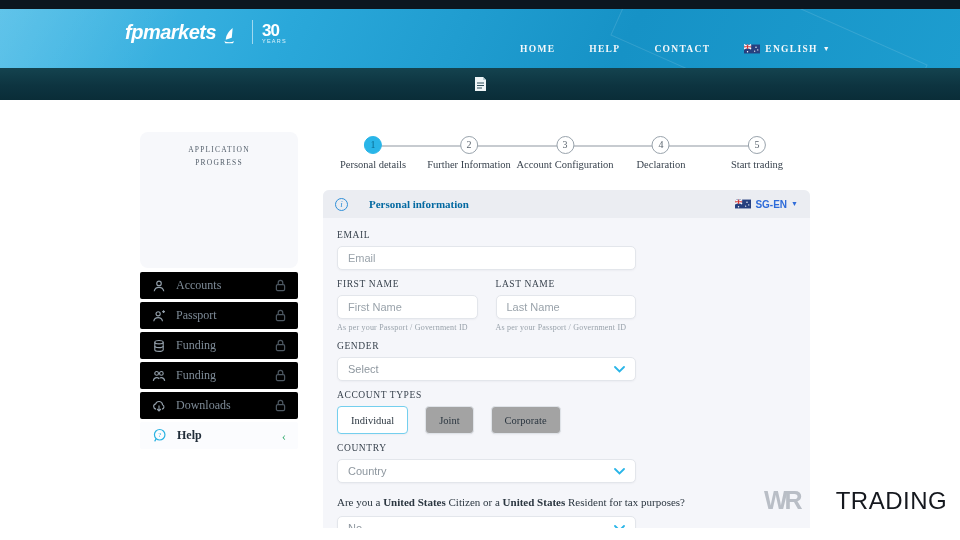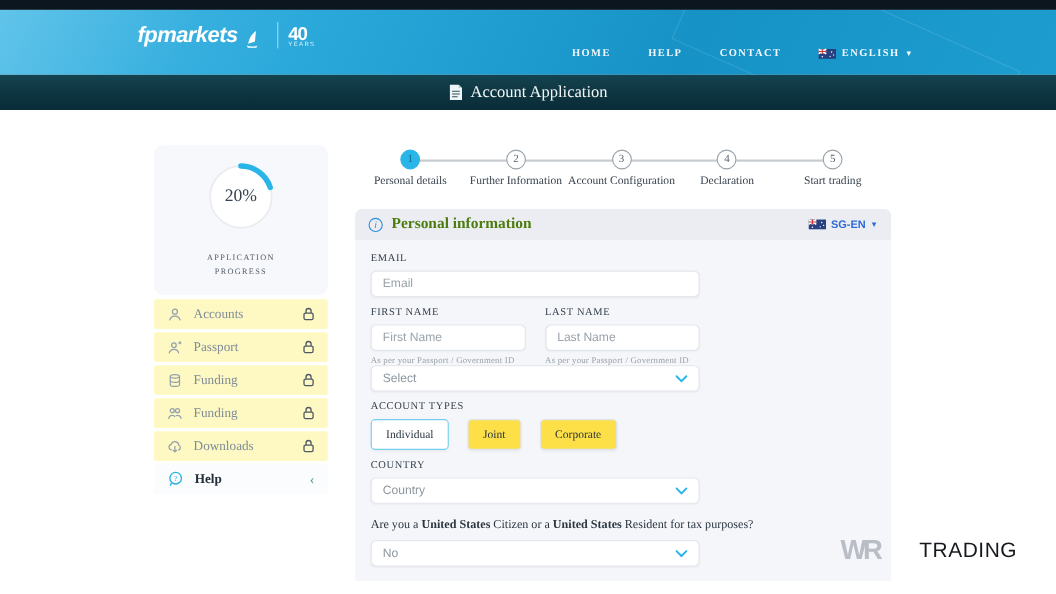--- a/index.html
+++ b/index.html
@@ -36,21 +36,21 @@
 
   
   .progress-card { position:absolute; left:140px; top:132px; width:158px; height:136px;
     background:#f7f8fb; border-radius:8px; text-align:center; }
   .donut-wrap { margin-top:15px; position:relative; display:inline-block; width:64px; height:64px; }
   .donut-pct { position:absolute; left:0; top:0; width:64px; height:64px; display:flex; align-items:center; justify-content:center;
     font-size:16px; color:#39434e; }
   .progress-label { margin-top:12px; font-size:7.5px; letter-spacing:1.2px; color:#545f6b; line-height:1.7; }
 
   .menu { position:absolute; left:140px; top:272px; width:158px; }
-  .menu-item { height:27px; margin-bottom:3px; background:#fef9c3; border-radius:2px;
+  .menu-item { height:27px; margin-bottom:3px; background:#000000; border-radius:2px;
     display:flex; align-items:center; padding:0 12px; cursor:pointer; }
   .menu-item .mi-label { margin-left:10px; font-size:12px; color:#7f8c98; }
   .menu-item .mi-right { margin-left:auto; display:flex; align-items:center; }
   .menu-item.help { background:#fbfcfe; }
   .menu-item.help .mi-label { color:#222e3a; font-weight:700; }
   .chev-left { color:#3cae74; font-size:13px; line-height:1; }
 
   
   .stepper { position:absolute; left:323px; top:136px; width:487px; height:44px; }
   .stepper-line { position:absolute; left:50px; top:9px; width:384px; height:1.5px; background:#c7cbd0; }
@@ -58,21 +58,21 @@
   .step-circle { width:18px; height:18px; border-radius:50%; background:#fff; border:1px solid #99a3ac;
     color:#5a646e; font-size:10px; line-height:16px; margin:0 auto; position:relative; }
   .step.active .step-circle { background:#29b5e8; border-color:#29b5e8; color:#0c6c93; }
   .step-label { margin-top:5px; font-size:10.5px; color:#39434e; white-space:nowrap; }
 
   
   .panel { position:absolute; left:323px; top:190px; width:487px; height:352px; background:#f5f6fa; border-radius:6px; }
   .panel-header { height:28px; background:#ebedf2; border-radius:6px 6px 0 0; display:flex; align-items:center; padding:0 12px; }
   .info-icon { width:13px; height:13px; border-radius:50%; border:1px solid #2f8fd8; color:#2f8fd8;
     font-size:9px; line-height:11px; text-align:center; font-style:italic; flex:0 0 auto; }
-  .panel-title { margin-left:8px; font-weight:700; font-size:14px; color:#4d7c0f; }
+  .panel-title { margin-left:21px; font-weight:700; font-size:11px; color:#0369a1; }
   .panel-locale { margin-left:auto; display:flex; align-items:center; gap:4px; cursor:pointer; }
   .locale-text { font-size:10px; font-weight:700; color:#2e6bd9; font-family:"Liberation Sans",sans-serif; }
   .caret-blue { font-size:7px; color:#2e6bd9; }
 
   .panel-body { padding:10px 14px 0 14px; }
   .field-label { font-size:9.5px; letter-spacing:.6px; color:#39434e; margin:9px 0 6px; }
   .field-label.first { margin-top:2px; }
   .text-input { width:299px; height:24px; border:1px solid #e3e6eb; border-radius:5px; background:#fff;
     font-family:"Liberation Sans",sans-serif; font-size:11px; color:#333; padding:0 10px;
     box-shadow:0 1px 2px rgba(20,30,50,.04); outline:none; display:block; }
@@ -81,33 +81,33 @@
   .name-col { flex:1; }
   .name-col .text-input { width:100%; }
   .helper { font-size:8px; color:#99a2ab; margin-top:4px; letter-spacing:.2px; }
 
   .select-box { width:299px; height:24px; background:#fff; border:1px solid #e3e6eb; border-radius:5px;
     display:flex; align-items:center; padding:0 10px; cursor:pointer; box-shadow:0 1px 2px rgba(20,30,50,.04); }
   .select-val { font-family:"Liberation Sans",sans-serif; font-size:11px; color:#8e979f; }
   .select-box .chev { margin-left:auto; }
 
   .acct-row { display:flex; gap:17px; margin-top:1px; }
-  .acct-btn { height:28px; padding:0 13px; border-radius:4px; border:1px solid #dfe3e8; background:#fde047;
+  .acct-btn { height:28px; padding:0 13px; border-radius:4px; border:1px solid #dfe3e8; background:#a3a3a3;
     font-family:"Liberation Serif",serif; font-size:10.5px; color:#2b3640; cursor:pointer; box-shadow:0 1px 2px rgba(20,30,50,.04); }
   .acct-btn.selected { border-color:#74cfee; background:#fff; }
 
   .question { font-size:11px; color:#2b3640; margin:13px 0 8px; }
   .question b { font-weight:700; }
 
   .bottom-white { position:absolute; left:0; bottom:0; width:960px; height:12px; background:#fff; }
 
   
   .watermark { position:absolute; left:764px; top:486px; display:flex; align-items:center;gap:32px; }
   .wm-wr { font-family:"Liberation Sans",sans-serif; font-weight:700; font-size:25px; color:#b9bec6; letter-spacing:-3px; }
-  .wm-trading { font-family:"Liberation Sans",sans-serif; font-weight:500; font-size:19px; color:#15181e; letter-spacing:.5px; margin-left:4px; }
+  .wm-trading { font-family:"Liberation Sans",sans-serif; font-weight:500; font-size:24px; color:#15181e; letter-spacing:.5px; margin-left:4px; }
   .chat-bubble { width:27px; height:27px; border-radius:50%; background:#1f6ff0; margin-left:5px;
     display:flex; align-items:center; justify-content:center; cursor:pointer; }
 
   svg { display:block; }
 </style>
 </head>
 <body>
 
 <div class="top-strip"></div>
 
@@ -115,21 +115,21 @@
   <div class="brand">
     <span class="brand-name">fpmarkets</span>
     <span class="sail">
       <svg width="13" height="17" viewBox="0 0 14 18">
         <path d="M11.5 1C6.5 5 4.5 9 4 13.5l6.5-2z" fill="#ffffff"></path>
         <path d="M2.5 15.2c3.2 1.5 7.3 1.5 10.5 0l-1.2 2.2H3.6z" fill="#ffffff"></path>
       </svg>
     </span>
     <span class="brand-divider"></span>
     <span class="years">
-      <div class="years-num">40</div>
+      <div class="years-num">30</div>
       <div class="years-lbl">YEARS</div>
     </span>
   </div>
 
   <div class="top-nav">
     <span class="nav-link">HOME</span>
     <span class="nav-link">HELP</span>
     <span class="nav-link">CONTACT</span>
     <span class="lang">
       <span>
@@ -151,31 +151,23 @@
 </div>
 
 <div class="dark-band">
   <span>
     <svg width="13" height="16" viewBox="0 0 13 16">
       <path d="M1 1h8l3 3v11H1z" fill="#eef5f7"></path>
       <path d="M9 1v3h3" fill="#b9cdd3"></path>
       <path d="M3 7h7M3 9.5h7M3 12h5" stroke="#31505c" stroke-width="1"></path>
     </svg>
   </span>
-  <span class="dark-band-title">Account Application</span>
 </div>
 
 <div class="progress-card">
-  <div class="donut-wrap">
-    <svg width="64" height="64" viewBox="0 0 64 64">
-      <circle cx="32" cy="32" r="28" fill="#ffffff" stroke="#e9ebef" stroke-width="1.5"></circle>
-      <circle cx="32" cy="32" r="28" fill="none" stroke="#29b5e8" stroke-width="5" stroke-linecap="round" stroke-dasharray="35.2 140.7" transform="rotate(-90 32 32)"></circle>
-    </svg>
-    <div class="donut-pct">20%</div>
-  </div>
   <div class="progress-label">
     <div>APPLICATION</div>
     <div>PROGRESS</div>
   </div>
 </div>
 
 <div class="menu">
 
   <div class="menu-item">
     <span>
@@ -331,20 +323,21 @@
         <input class="text-input" type="text" placeholder="First Name" style="">
         <div class="helper">As per your Passport / Government ID</div>
       </div>
       <div class="name-col">
         <div class="field-label">LAST NAME</div>
         <input class="text-input" type="text" placeholder="Last Name" style="">
         <div class="helper">As per your Passport / Government ID</div>
       </div>
     </div>
 
+    <div class="field-label">GENDER</div>
     <div class="select-box">
       <span class="select-val">Select</span>
       <span class="chev">
         <svg width="11" height="7" viewBox="0 0 11 7" fill="none" stroke="#29b5e8" stroke-width="1.8" stroke-linecap="round">
           <path d="M1 1l4.5 4.5L10 1"></path>
         </svg>
       </span>
     </div>
 
     <div class="field-label">ACCOUNT TYPES</div>

